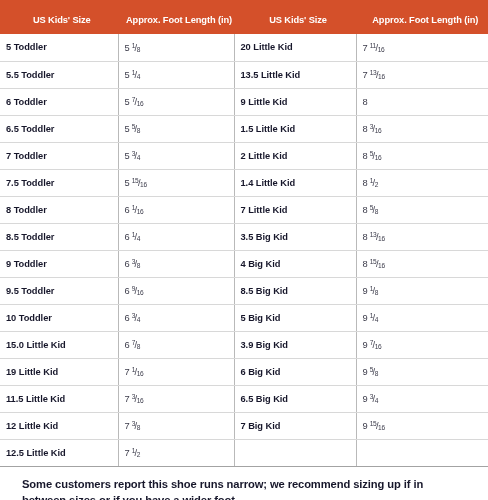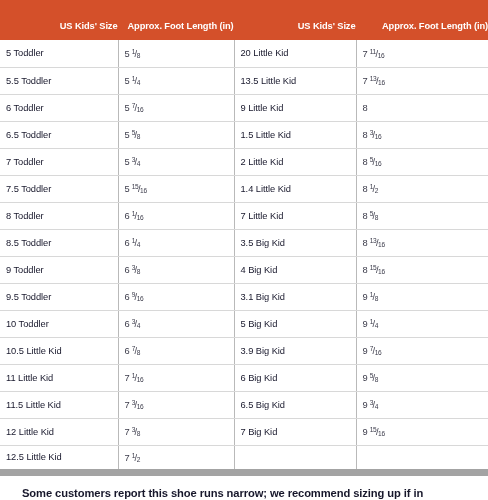--- a/index.html
+++ b/index.html
@@ -29,22 +29,22 @@
   table.size-table col.c-size   { width: 118px; }
   table.size-table col.c-len    { width: 116px; }
   table.size-table col.c-size2  { width: 122px; }
   table.size-table col.c-len2   { width: 132px; }
 
   thead th {
     background: #d4502a;
     color: #ffffff;
     font-size: 9.3px;
     font-weight: bold;
-    text-align: right;
-    padding: 12px 0 0 6px;
+    text-align: center;
+    padding: 6px 0 0 6px;
     height: 28px;
     line-height: 28px;
     border: none;
     border-right: 1px solid #d4502a;
     white-space: nowrap;
     letter-spacing: -0.1px;
     vertical-align: middle;
   }
   thead th.last { border-right: none; }
 
@@ -53,25 +53,25 @@
     padding: 0 0 0 6px;
     border-bottom: 1px solid #d8d8d8;
     border-right: 1px solid #b9b9b9;
     font-size: 9.3px;
     vertical-align: middle;
     white-space: nowrap;
     letter-spacing: -0.05px;
     box-sizing: border-box;
   }
   tbody td.last { border-right: none; }
-  tbody tr:last-child td { border-bottom: 7px solid #a3a3a3; margin-top: 32px; }
+  tbody tr:last-child td { border-bottom: 1px solid #a3a3a3; margin-top: 32px; }
 
   td.cell-size {
     color: #17172b;
-    font-weight: normal;
+    font-weight: bold;
   }
   td.cell-len {
     color: #3b3b4a;
     font-weight: normal;
   }
 
   .frac {
     display: inline-block;
     position: relative;
     white-space: nowrap;
@@ -176,37 +176,37 @@
         </tr>
         <tr>
           <td class="cell-size">9 Toddler</td>
           <td class="cell-len"><span class="whole">6</span><span class="frac"><span class="num">3</span><span class="bar">/</span><span class="den">8</span></span></td>
           <td class="cell-size">4 Big Kid</td>
           <td class="cell-len last"><span class="whole">8</span><span class="frac"><span class="num">15</span><span class="bar">/</span><span class="den">16</span></span></td>
         </tr>
         <tr>
           <td class="cell-size">9.5 Toddler</td>
           <td class="cell-len"><span class="whole">6</span><span class="frac"><span class="num">9</span><span class="bar">/</span><span class="den">16</span></span></td>
-          <td class="cell-size">3.1 Big Kid</td>
+          <td class="cell-size">8.5 Big Kid</td>
           <td class="cell-len last"><span class="whole">9</span><span class="frac"><span class="num">1</span><span class="bar">/</span><span class="den">8</span></span></td>
         </tr>
         <tr>
           <td class="cell-size">10 Toddler</td>
           <td class="cell-len"><span class="whole">6</span><span class="frac"><span class="num">3</span><span class="bar">/</span><span class="den">4</span></span></td>
           <td class="cell-size">5 Big Kid</td>
           <td class="cell-len last"><span class="whole">9</span><span class="frac"><span class="num">1</span><span class="bar">/</span><span class="den">4</span></span></td>
         </tr>
         <tr>
-          <td class="cell-size">10.5 Little Kid</td>
+          <td class="cell-size">15.0 Little Kid</td>
           <td class="cell-len"><span class="whole">6</span><span class="frac"><span class="num">7</span><span class="bar">/</span><span class="den">8</span></span></td>
           <td class="cell-size">3.9 Big Kid</td>
           <td class="cell-len last"><span class="whole">9</span><span class="frac"><span class="num">7</span><span class="bar">/</span><span class="den">16</span></span></td>
         </tr>
         <tr>
-          <td class="cell-size">11 Little Kid</td>
+          <td class="cell-size">19 Little Kid</td>
           <td class="cell-len"><span class="whole">7</span><span class="frac"><span class="num">1</span><span class="bar">/</span><span class="den">16</span></span></td>
           <td class="cell-size">6 Big Kid</td>
           <td class="cell-len last"><span class="whole">9</span><span class="frac"><span class="num">5</span><span class="bar">/</span><span class="den">8</span></span></td>
         </tr>
         <tr>
           <td class="cell-size">11.5 Little Kid</td>
           <td class="cell-len"><span class="whole">7</span><span class="frac"><span class="num">3</span><span class="bar">/</span><span class="den">16</span></span></td>
           <td class="cell-size">6.5 Big Kid</td>
           <td class="cell-len last"><span class="whole">9</span><span class="frac"><span class="num">3</span><span class="bar">/</span><span class="den">4</span></span></td>
         </tr>

